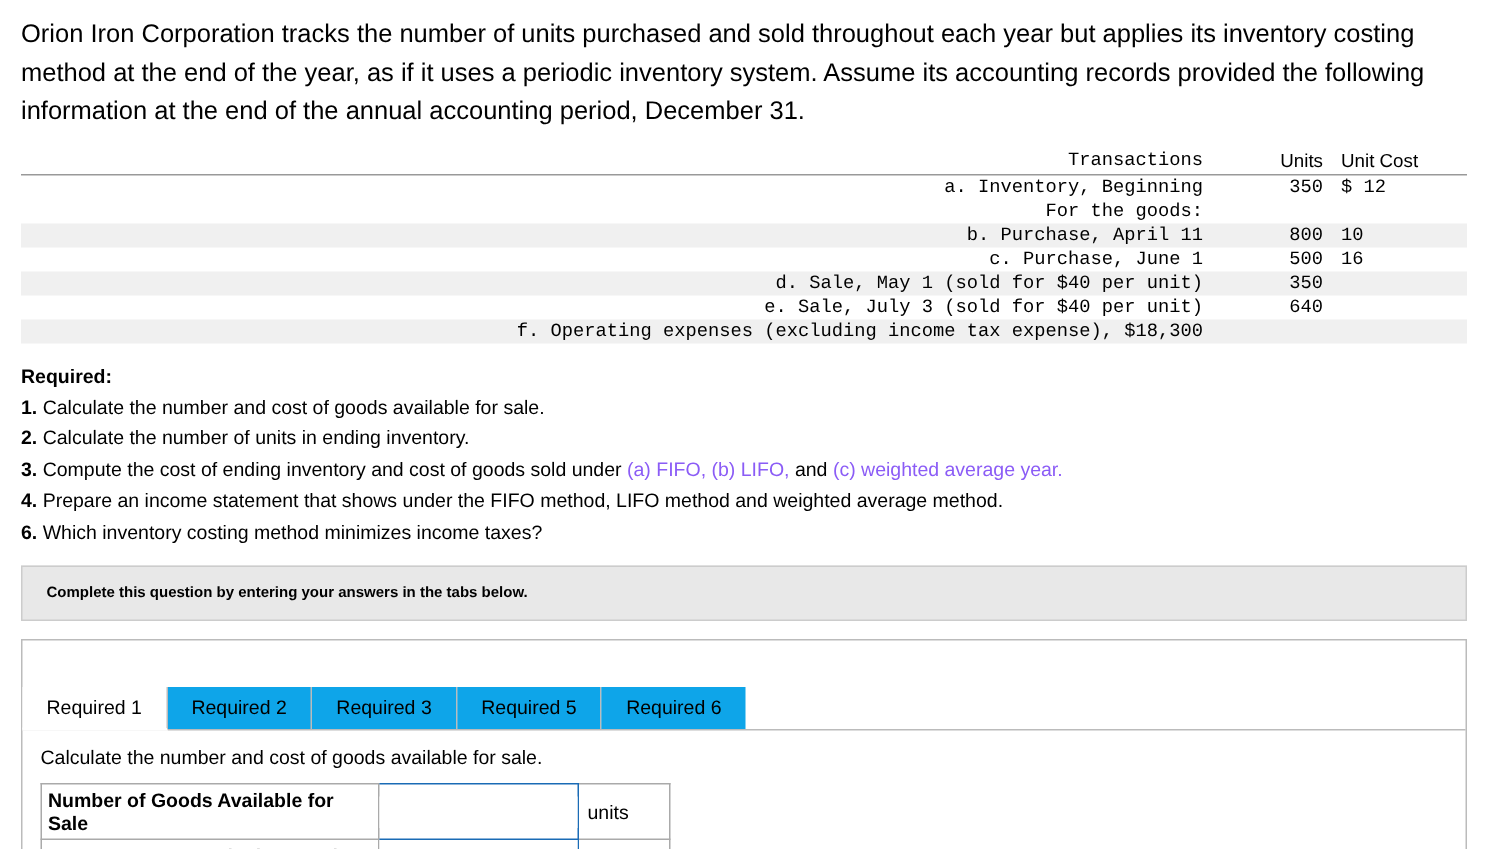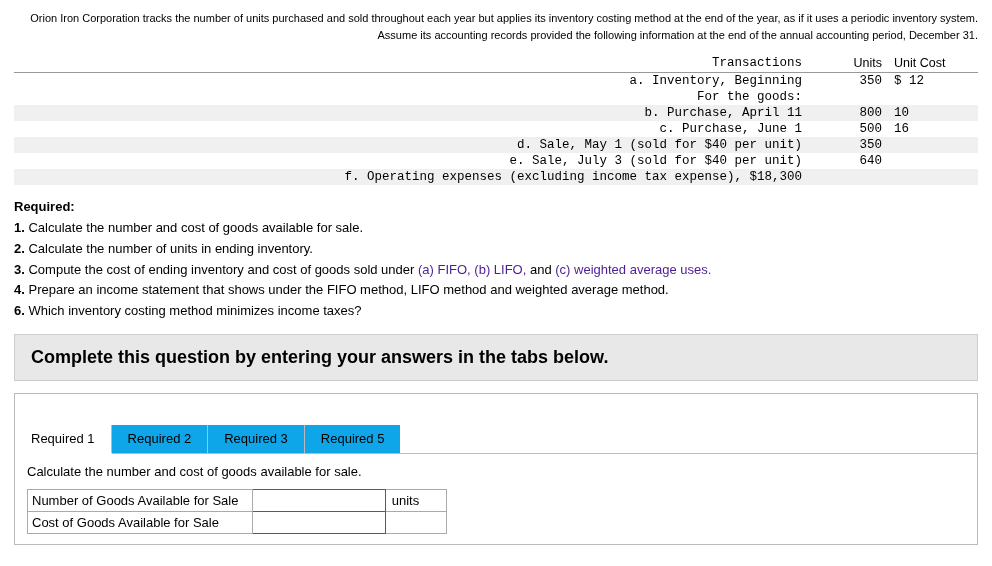--- a/index.html
+++ b/index.html
@@ -6,24 +6,23 @@
     body {
       font-family: Arial, sans-serif;
       font-size: 13px;
       background: #fff;
       color: #000;
       width: 992px;
       min-height: 566px;
       padding: 10px 14px;
     }
     .intro-text {
-      font-size: 11px;
+      font-size: 17px;
       line-height: 1.5;
       margin-bottom: 12px;
-      text-align: right;
     }
     .transactions-table {
       width: 100%;
       border-collapse: collapse;
       margin-bottom: 14px;
       font-size: 12.5px;
     }
     .transactions-table td {
       padding: 1px 6px;
       vertical-align: top;
@@ -62,21 +61,21 @@
       line-height: 1.6;
     }
     .required-section ol li span.num {
       font-weight: bold;
     }
     .complete-box {
       background: #e8e8e8;
       border: 1px solid #ccc;
       padding: 12px 16px;
       margin-bottom: 12px;
-      font-size: 18px;
+      font-size: 10px;
       font-weight: bold;
     }
     .tabs-container {
       border: 1px solid #bbb;
       margin-bottom: 0;
     }
     .tabs-row {
       display: flex;
       border-bottom: 1px solid #bbb;
       margin-top: 31px;
@@ -110,20 +109,21 @@
       width: 420px;
     }
     .answer-table td {
       font-size: 13px;
       padding: 3px 4px;
       border: 1px solid #aaa;
     }
     .answer-table .label-cell {
       width: 220px;
       border: 1px solid #aaa;
+      font-weight: bold;
     }
     .answer-table .input-cell {
       width: 130px;
       border: 1px solid #1a6bb5;
       padding: 0;
     }
     .answer-table .unit-cell {
       width: 60px;
       border: 1px solid #aaa;
       padding: 2px 6px;
@@ -133,21 +133,21 @@
       border: none;
       outline: none;
       padding: 3px 4px;
       font-size: 13px;
       background: #fff;
     }
     .monospace {
       font-family: 'Courier New', Courier, monospace;
       font-size: 12.5px;
     }
-    .blue-text { color: #4c1d95; }
+    .blue-text { color: #8b5cf6; }
     .bold { font-weight: bold; }
   </style>
 </head>
 <body>
 
 <p class="intro-text">Orion Iron Corporation tracks the number of units purchased and sold throughout each year but applies its inventory costing method at the end of the year, as if it uses a periodic inventory system. Assume its accounting records provided the following information at the end of the annual accounting period, December 31.</p>
 
 <table class="transactions-table">
   <tbody>
     <tr class="header-row">
@@ -196,41 +196,42 @@
 <div class="required-section">
   <p>Required:</p>
   <ol>
     <li>
       <span class="num bold">1.</span> Calculate the number and cost of goods available for sale.
     </li>
     <li>
       <span class="num bold">2.</span> Calculate the number of units in ending inventory.
     </li>
     <li>
-      <span class="num bold">3.</span> Compute the cost of ending inventory and cost of goods sold under <span class="blue-text">(a) FIFO,</span> <span class="blue-text">(b) LIFO,</span> and <span class="blue-text">(c) weighted average uses.</span>
+      <span class="num bold">3.</span> Compute the cost of ending inventory and cost of goods sold under <span class="blue-text">(a) FIFO,</span> <span class="blue-text">(b) LIFO,</span> and <span class="blue-text">(c) weighted average year.</span>
     </li>
     <li>
       <span class="num bold">4.</span> Prepare an income statement that shows under the FIFO method, LIFO method and weighted average method.
     </li>
     <li>
       <span class="num bold">6.</span> Which inventory costing method minimizes income taxes?
     </li>
   </ol>
 </div>
 
 <div class="complete-box">
   <span>Complete this question by entering your answers in the tabs below.</span>
 </div>
 
 <div class="tabs-container">
   <div class="tabs-row">
     <div class="tab active">Required 1</div>
     <div class="tab">Required 2</div>
     <div class="tab">Required 3</div>
     <div class="tab">Required 5</div>
+    <div class="tab">Required 6</div>
   </div>
   <div class="tab-content">
     <p class="tab-subtitle">Calculate the number and cost of goods available for sale.</p>
     <table class="answer-table">
       <tbody>
         <tr>
           <td class="label-cell">Number of Goods Available for Sale</td>
           <td class="input-cell">
             <input type="text" style="">
           </td>

